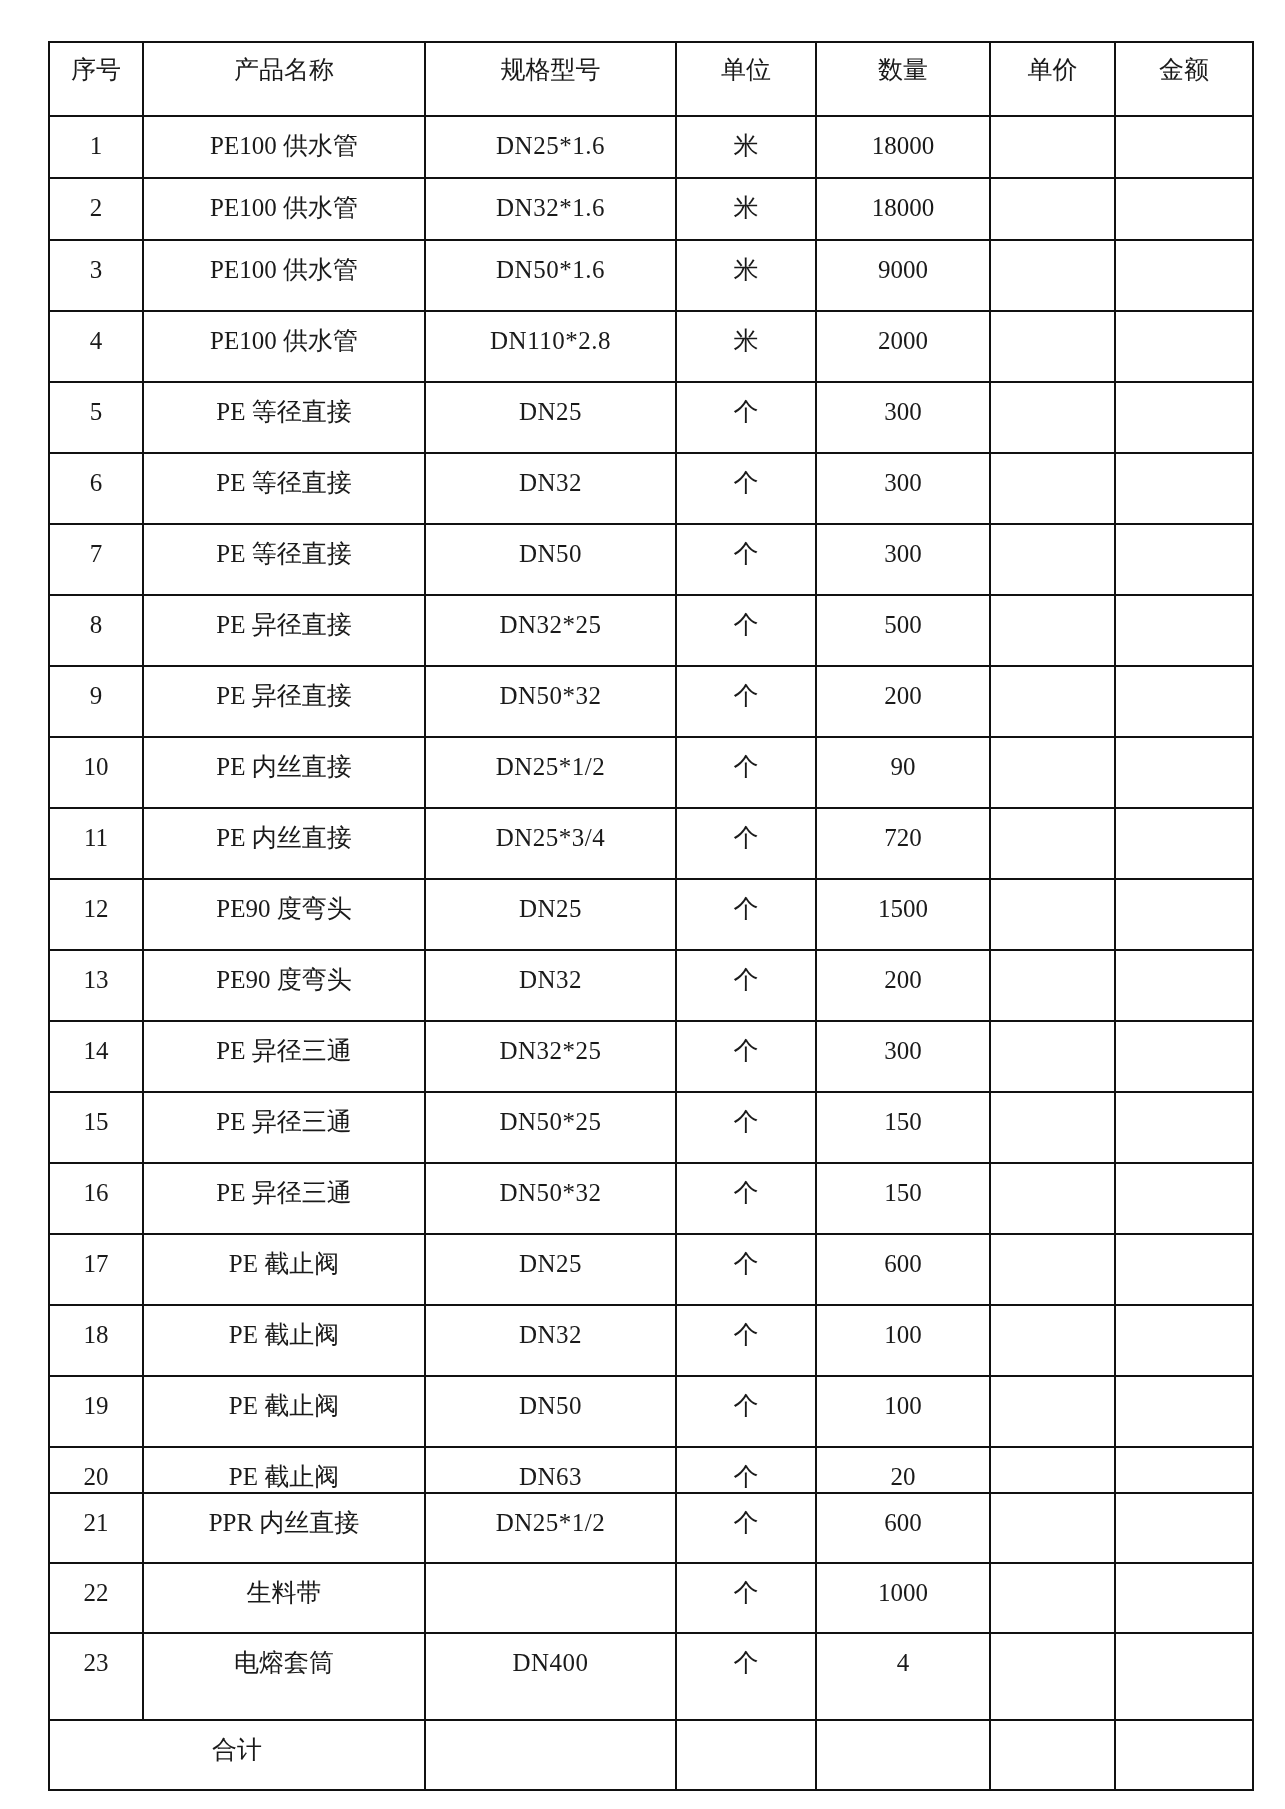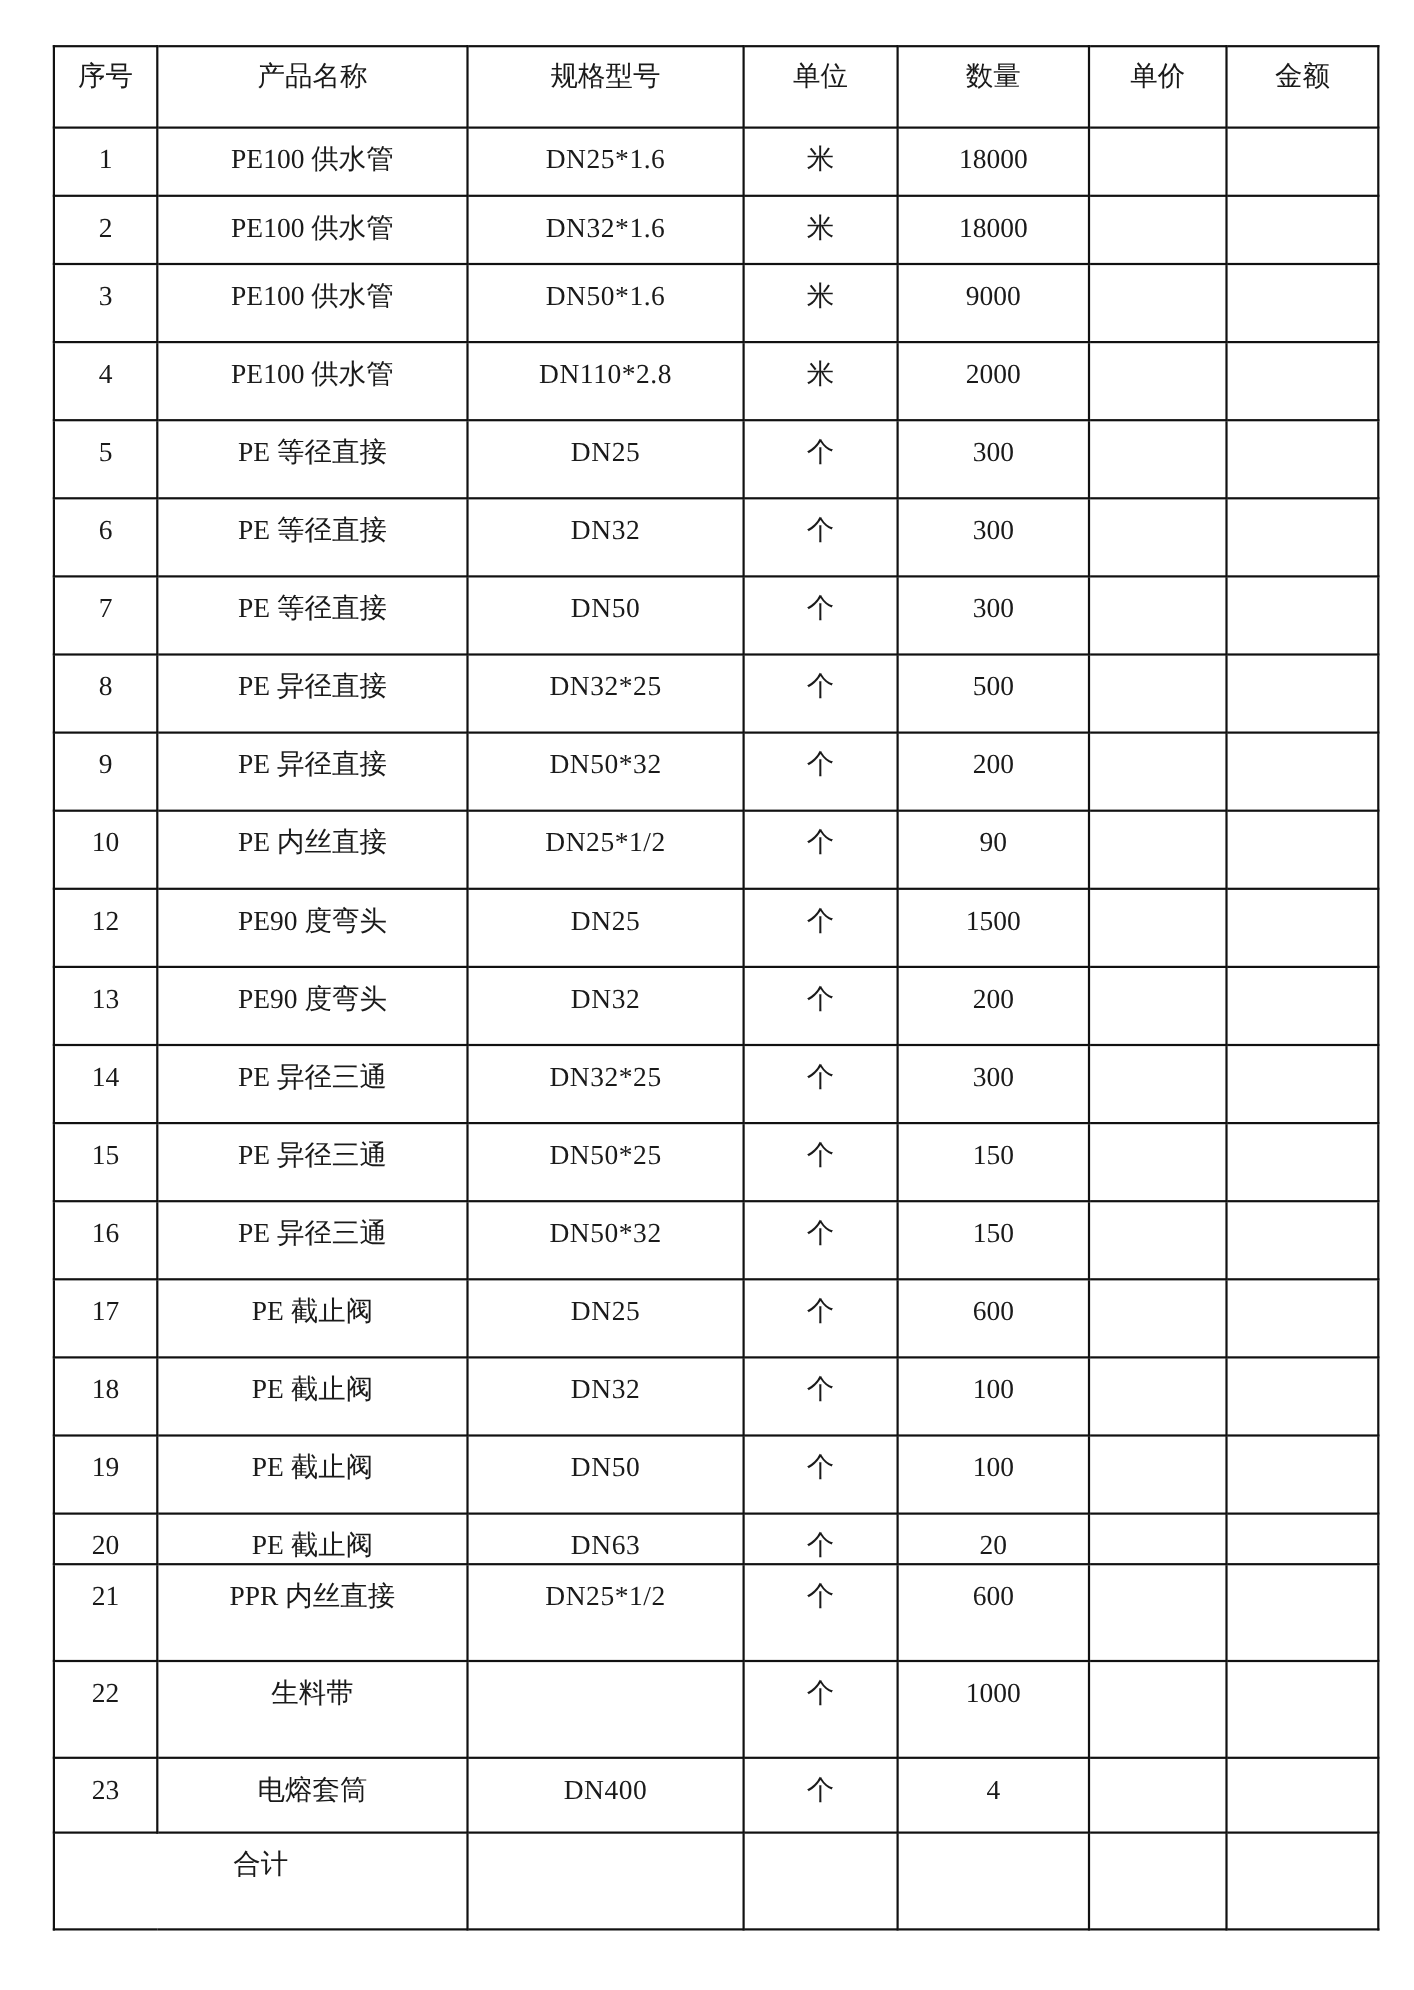--- a/index.html
+++ b/index.html
@@ -17,22 +17,22 @@
     padding: 14px 2px 0 2px; box-sizing: border-box;
     overflow: hidden; white-space: nowrap;
   }
   table.quote th { padding-top: 12px; }
   .c1 { width: 94px; } .c2 { width: 282px; } .c3 { width: 251px; }
   .c4 { width: 140px; } .c5 { width: 174px; } .c6 { width: 125px; } .c7 { width: 138px; }
   tr.h-hdr { height: 74px; }
   tr.h62 { height: 62px; }
   tr.h61 { height: 44px; }
   tr.h71 { height: 71px; }
-  tr.h70 { height: 88px; }
-  tr.h69 { height: 68px; }
+  tr.h70 { height: 70px; }
+  tr.h69 { height: 87px; }
   td.spec { letter-spacing: 0.5px; margin-left: 20px; }
   td.total-label { text-align: left; padding-left: 155px; padding-top: 12px; }
 </style>
 </head>
 <body>
 
 <table class="quote">
   <colgroup>
     <col class="c1">
       <col class="c2">
@@ -138,20 +138,29 @@
     <tr class="h71">
       <td>10</td>
       <td>PE 内丝直接</td>
       <td class="spec">DN25*1/2</td>
       <td>个</td>
       <td>90</td>
       <td></td>
       <td></td>
     </tr>
     <tr class="h71">
+      <td>11</td>
+      <td>PE 内丝直接</td>
+      <td class="spec">DN25*3/4</td>
+      <td>个</td>
+      <td>720</td>
+      <td></td>
+      <td></td>
+    </tr>
+    <tr class="h71">
       <td>12</td>
       <td>PE90 度弯头</td>
       <td class="spec">DN25</td>
       <td>个</td>
       <td>1500</td>
       <td></td>
       <td></td>
     </tr>
     <tr class="h71">
       <td>13</td>

